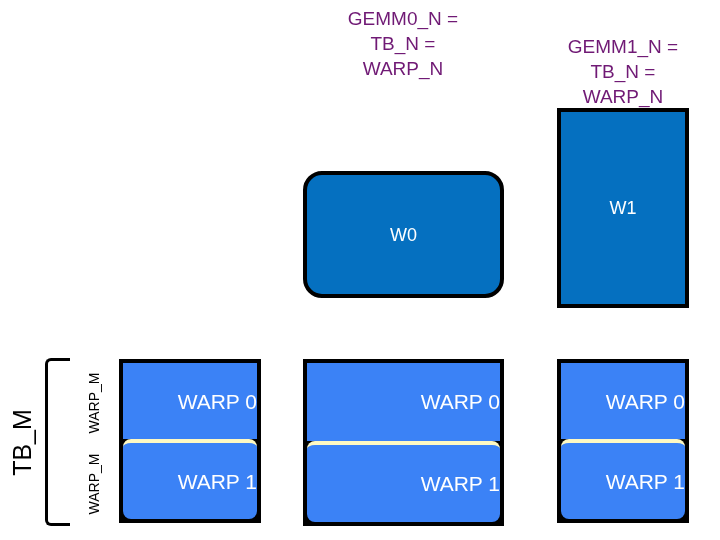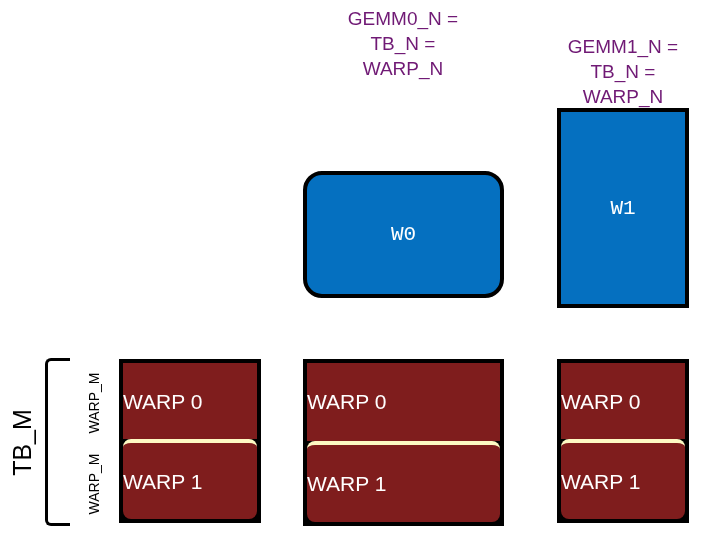--- a/index.html
+++ b/index.html
@@ -38,42 +38,42 @@
     position: absolute;
     background: #0570c0;
     border: 4px solid #000000;
     box-sizing: border-box;
     display: flex;
     align-items: center;
     justify-content: center;
   }
   .blue-box span {
     color: #ffffff;
-    font-size: 21px;
-    font-family: Liberation Mono, monospace;
+    font-size: 18px;
+    font-family: Liberation Sans, sans-serif;
     line-height: 1;
   }
   #blue-w0 { left: 303px; top: 171px; width: 201px; height: 127px; border-radius: 19px; }
   #blue-w1 { left: 557px; top: 108px; width: 132px; height: 200px; }
 
   
   .green-col {
     position: absolute;
     border: 4px solid #000000;
     box-sizing: border-box;
     display: flex;
     flex-direction: column;
     background: #000000;
   }
   .green-cell {
-    background: #7f1d1d;
+    background: #3b82f6;
     flex: 1 1 0;
     display: flex;
     align-items: center;
-    justify-content: flex-start;
+    justify-content: flex-end;
     box-sizing: border-box;
   }
   .green-cell + .green-cell {
     border-top: 4px solid #fef9c3;
     border-radius: 8px;
   }
   .green-cell span {
     color: #ffffff;
     font-size: 21px;
     font-family: "Liberation Sans", sans-serif;

